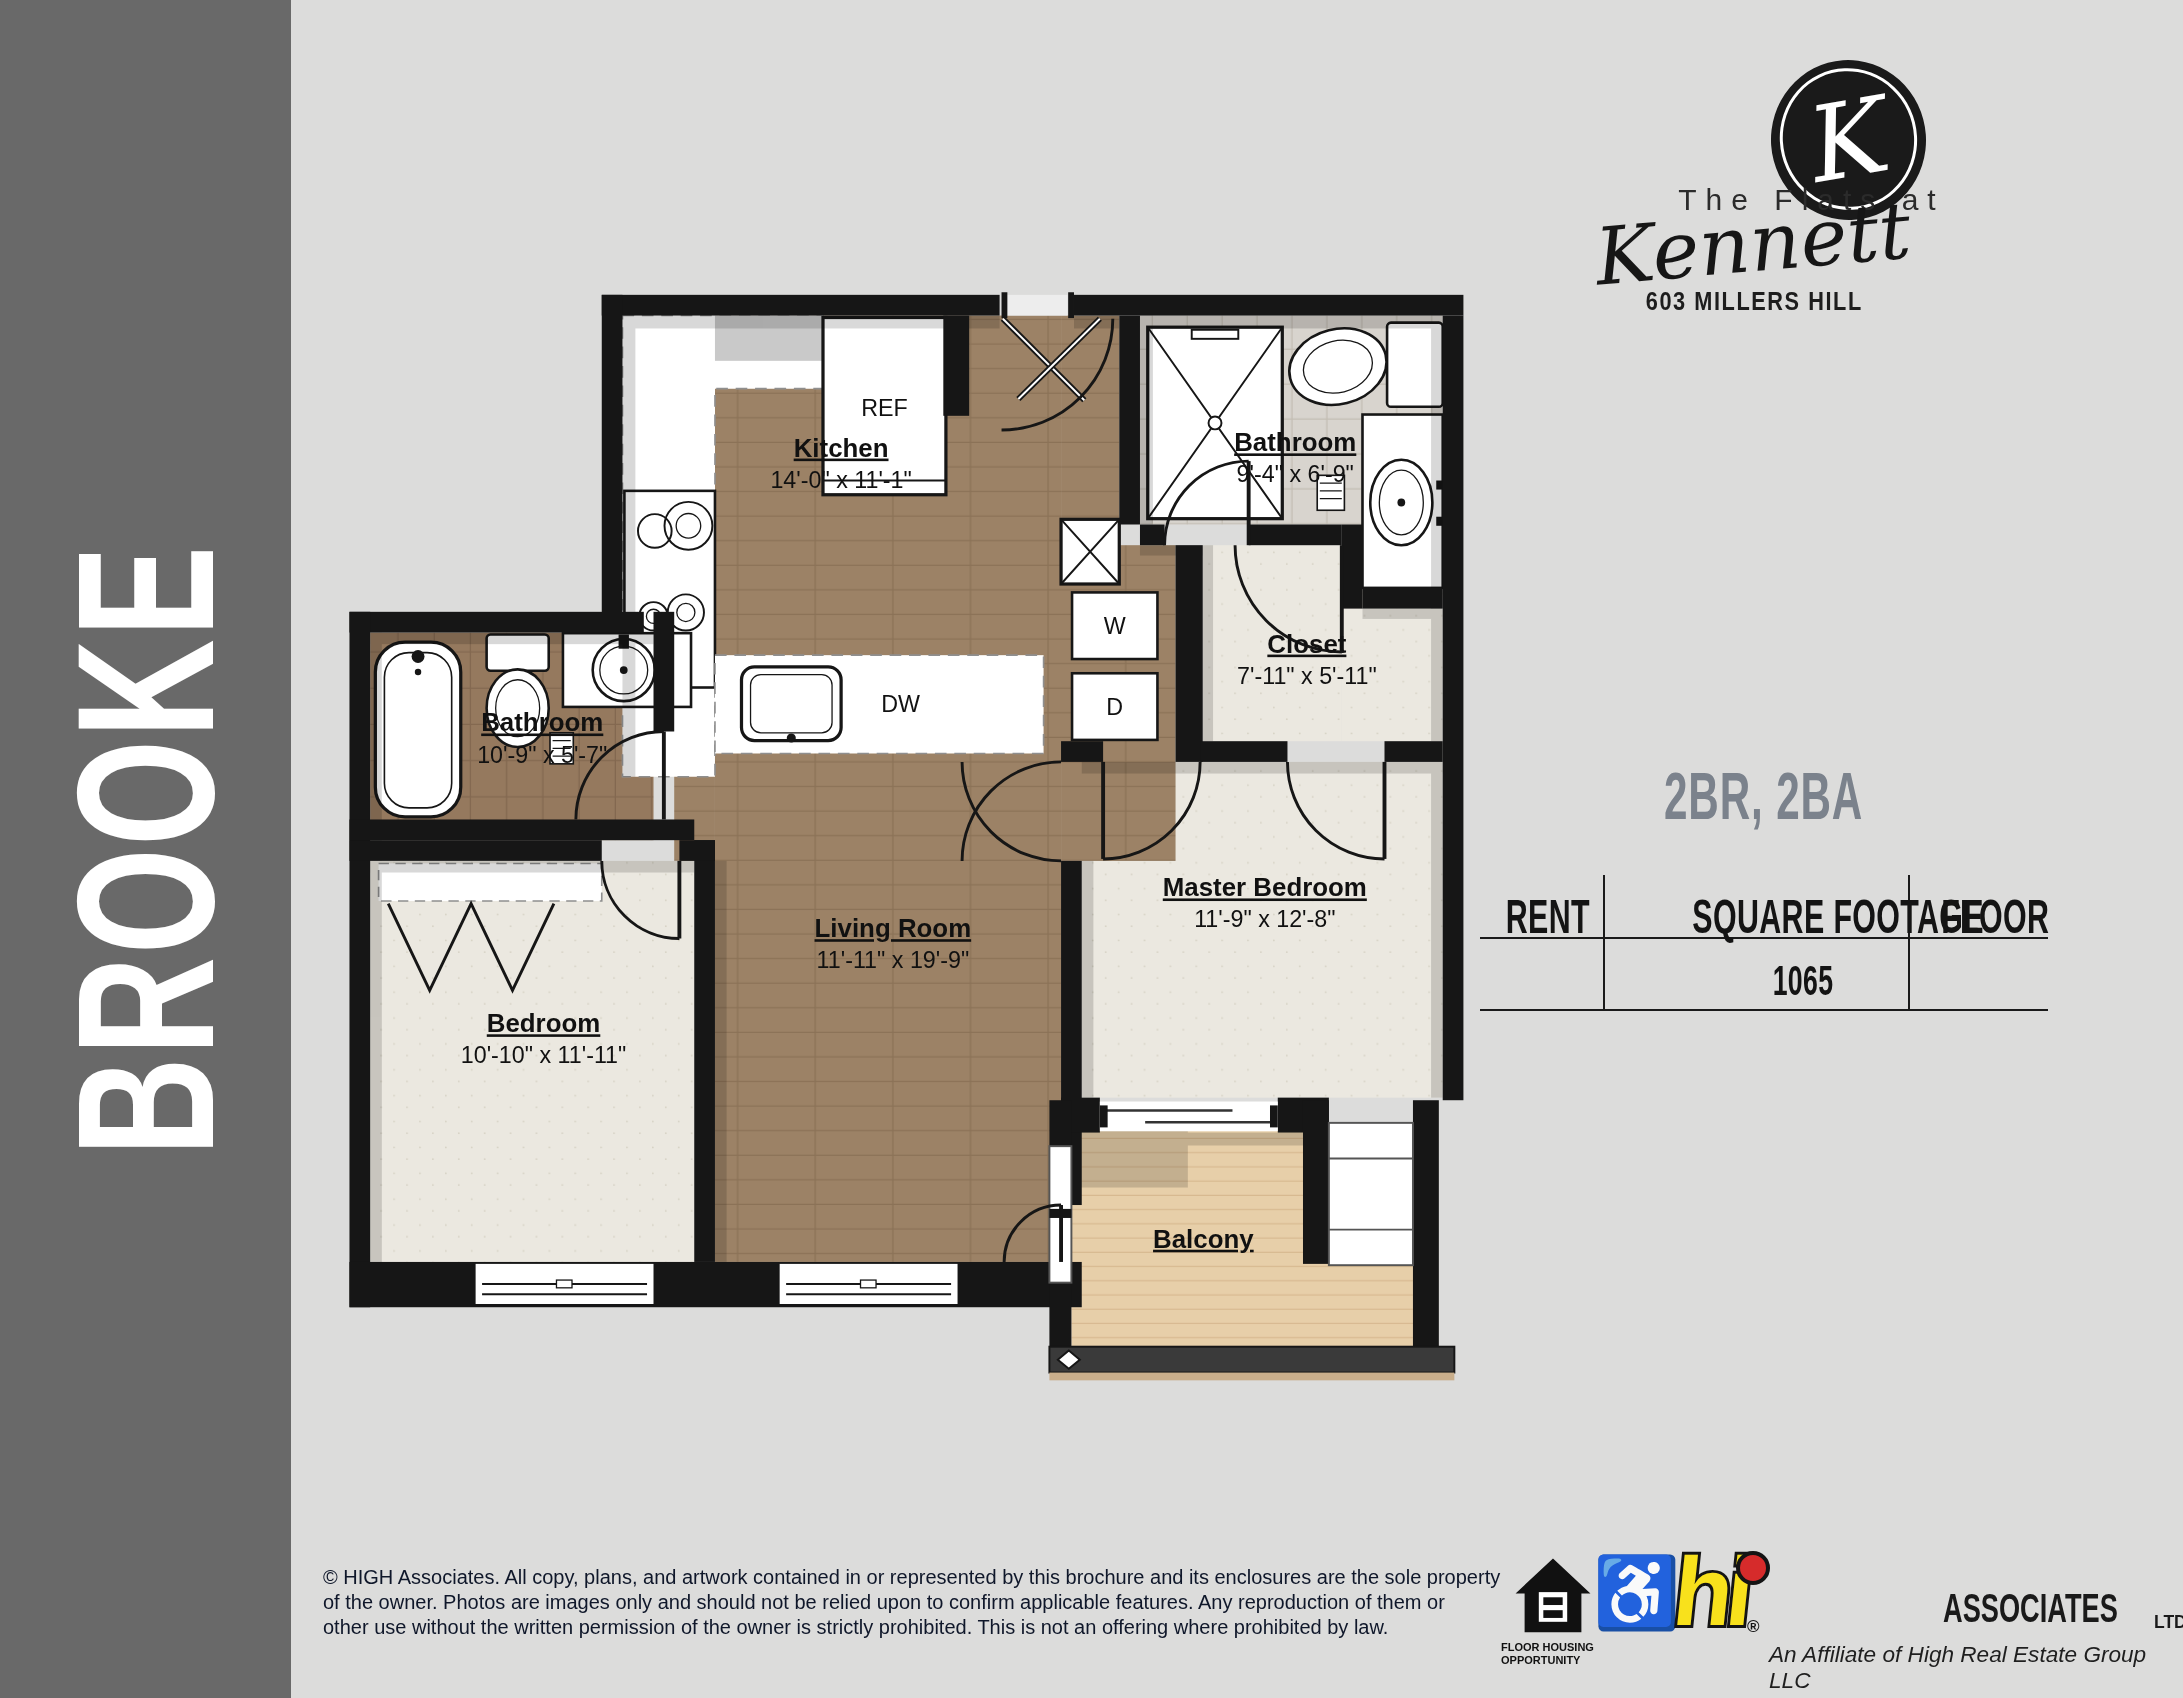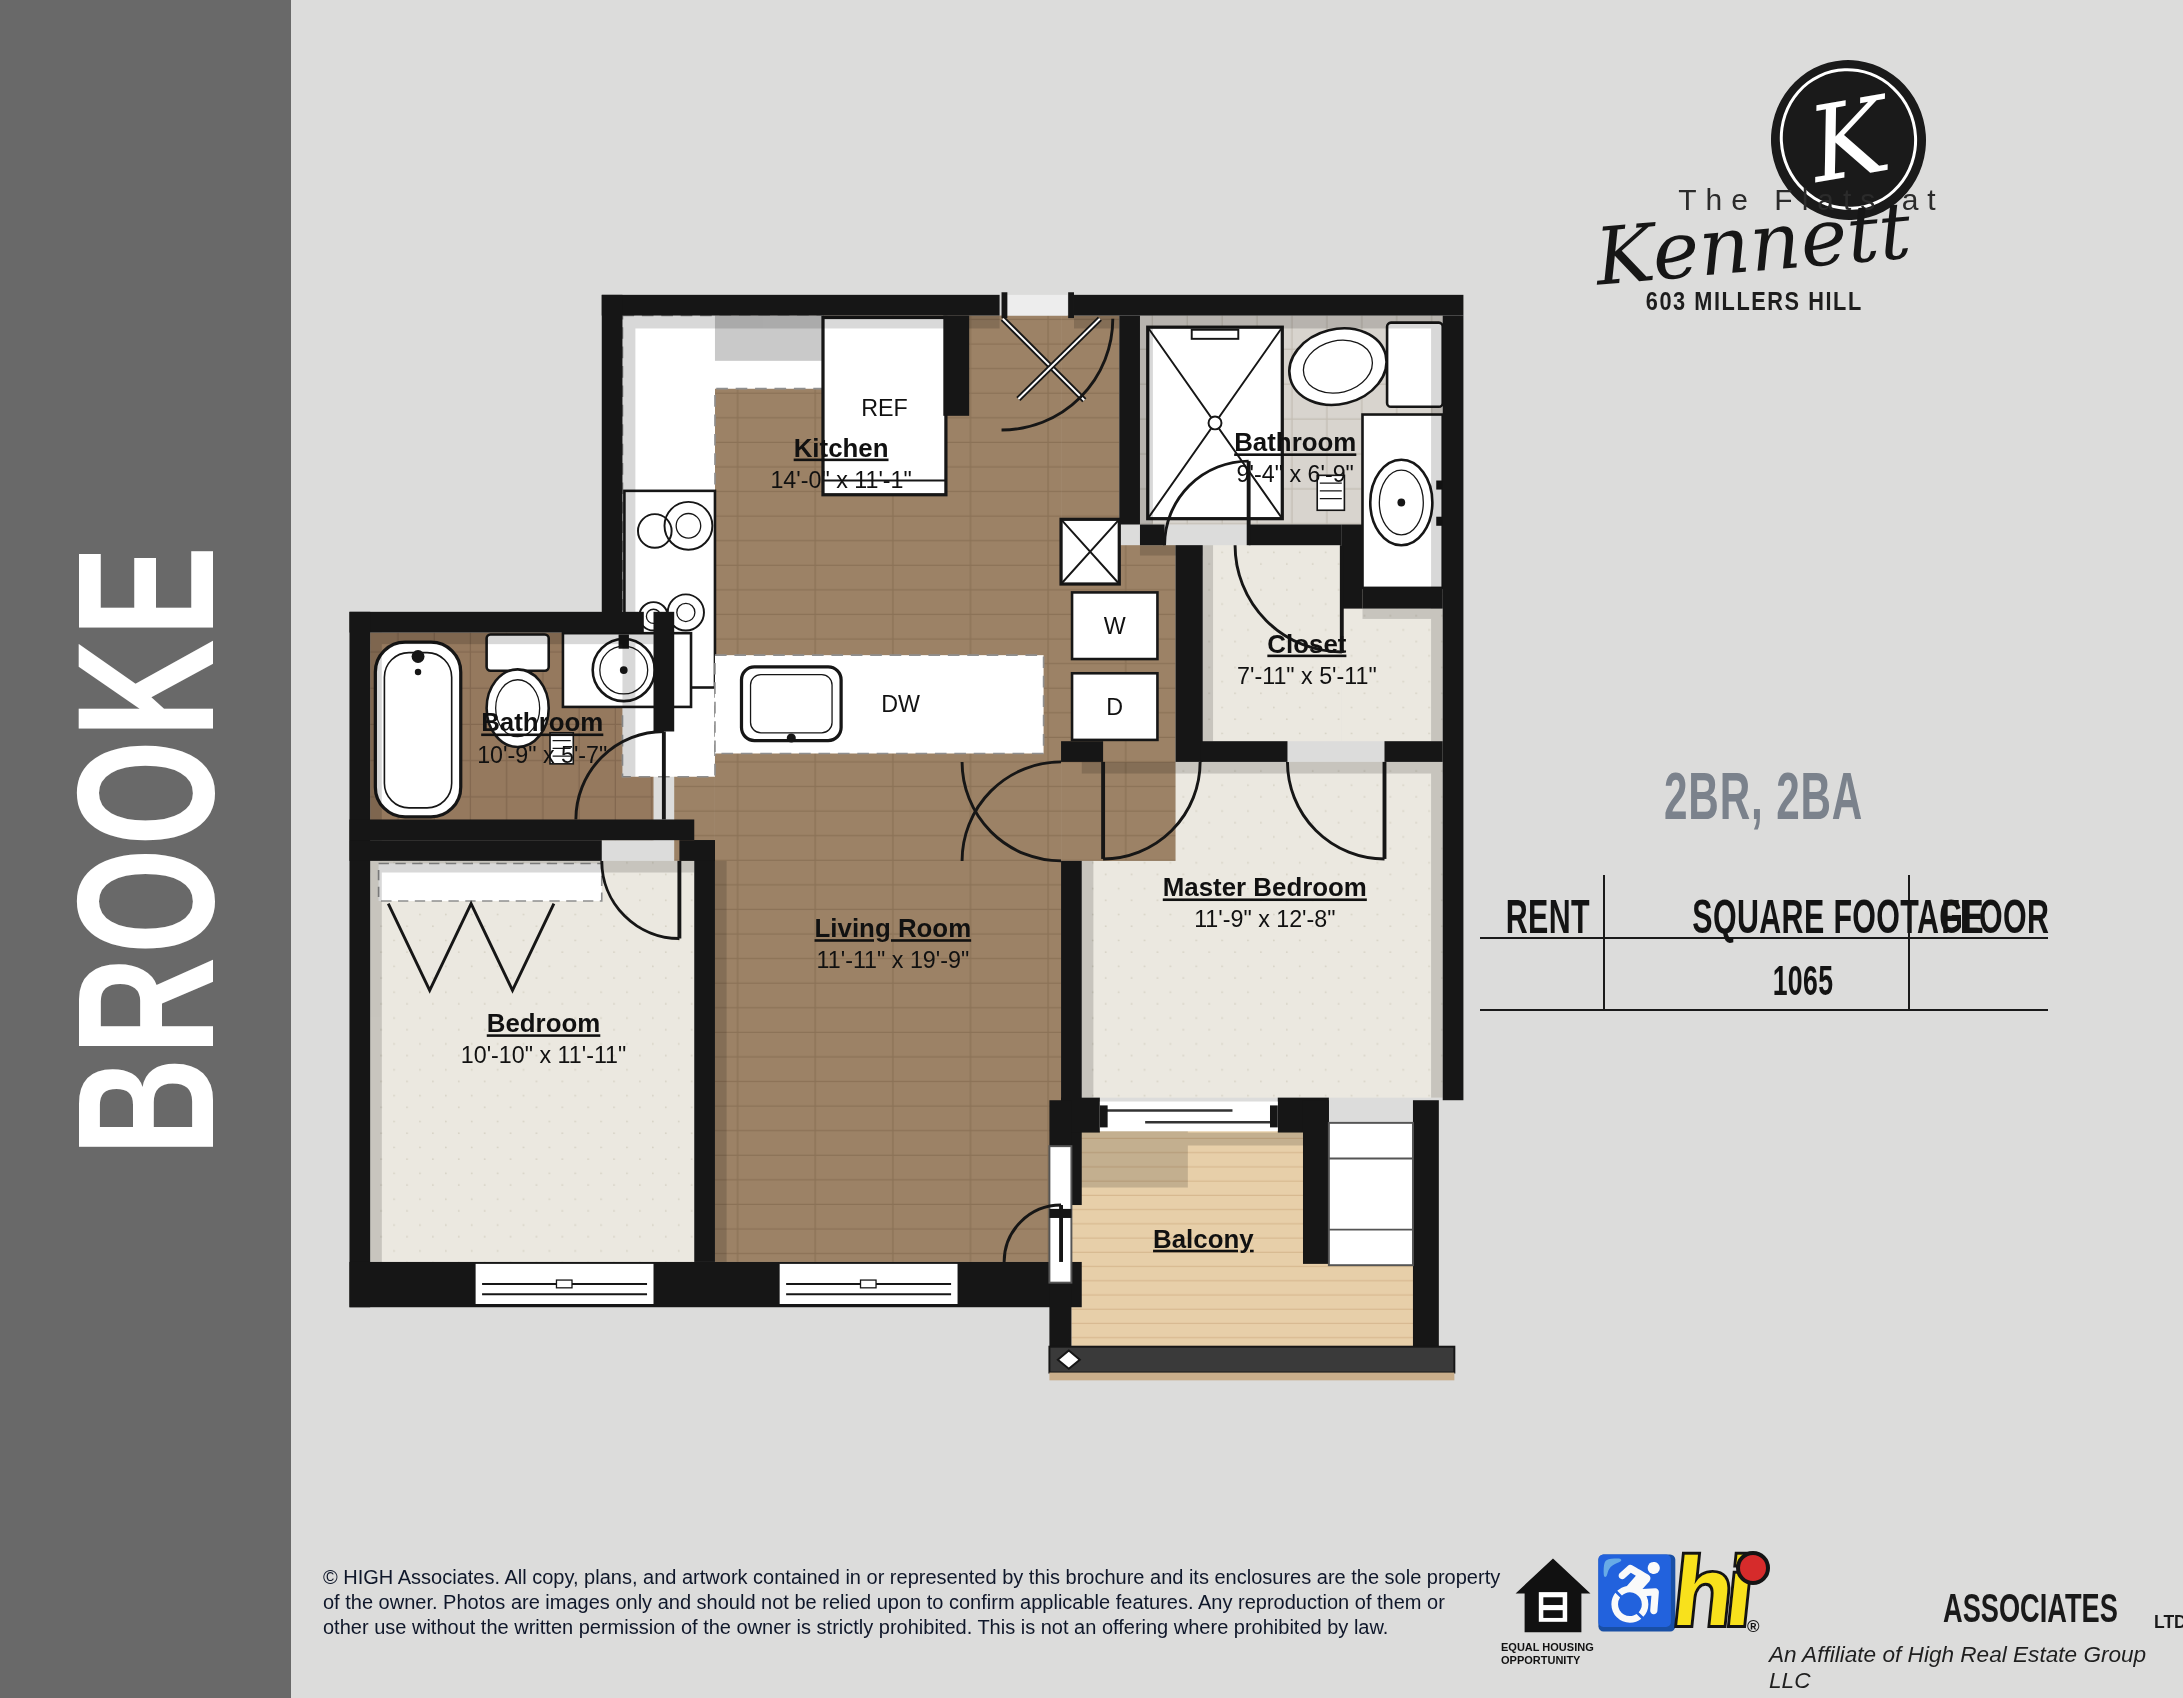--- a/index.html
+++ b/index.html
@@ -339,21 +339,21 @@
 other use without the written permission of the owner is strictly prohibited. This is not an offering where prohibited by law.</div>
 
   <div class="abs" id="eho">
     <svg width="78" height="80" viewBox="0 0 120 124">
       <polygon points="60,4 118,58 104,58 104,118 16,118 16,58 2,58" fill="#111111"></polygon>
       <rect x="38" y="56" width="44" height="46" fill="#ffffff"></rect>
       <rect x="45" y="64" width="30" height="12" fill="#111111"></rect>
       <rect x="45" y="84" width="30" height="12" fill="#111111"></rect>
     </svg>
     <div class="eho-txt">
-      <div>EQUAL HOUSING</div>
+      <div>FLOOR HOUSING</div>
       <div>OPPORTUNITY</div>
     </div>
   </div>
 
   <div class="abs" id="wheelchair">♿</div>
 
   <div class="abs" id="hi-mark">hi</div>
   <div class="abs" id="hi-dot"></div>
   <div class="abs" id="hi-reg">®</div>
   <div class="abs" id="high-assoc">

